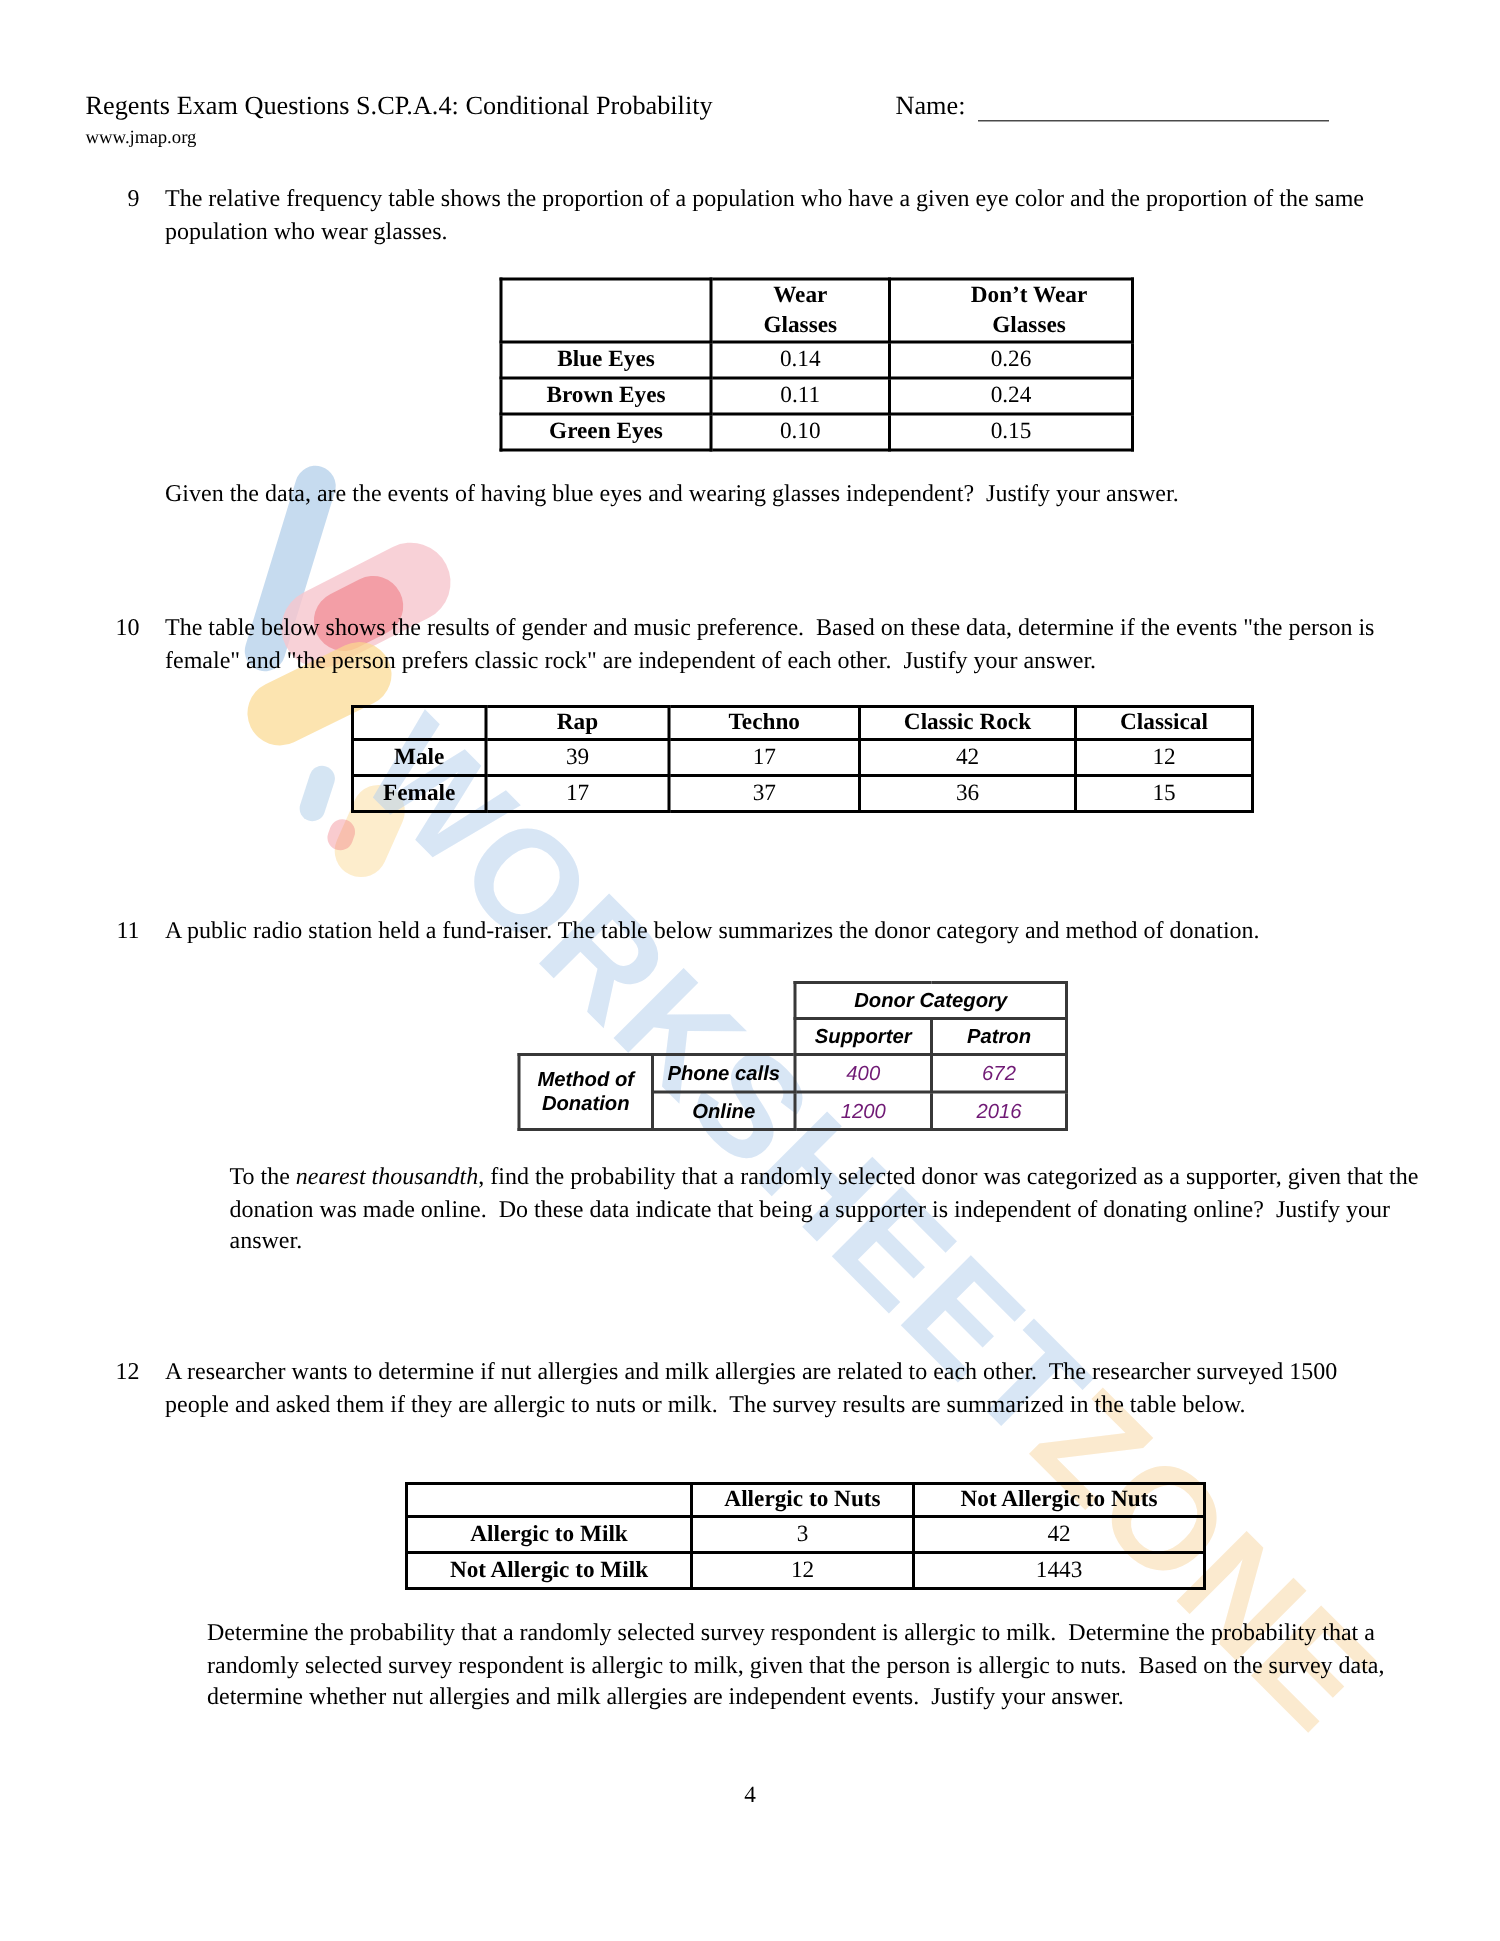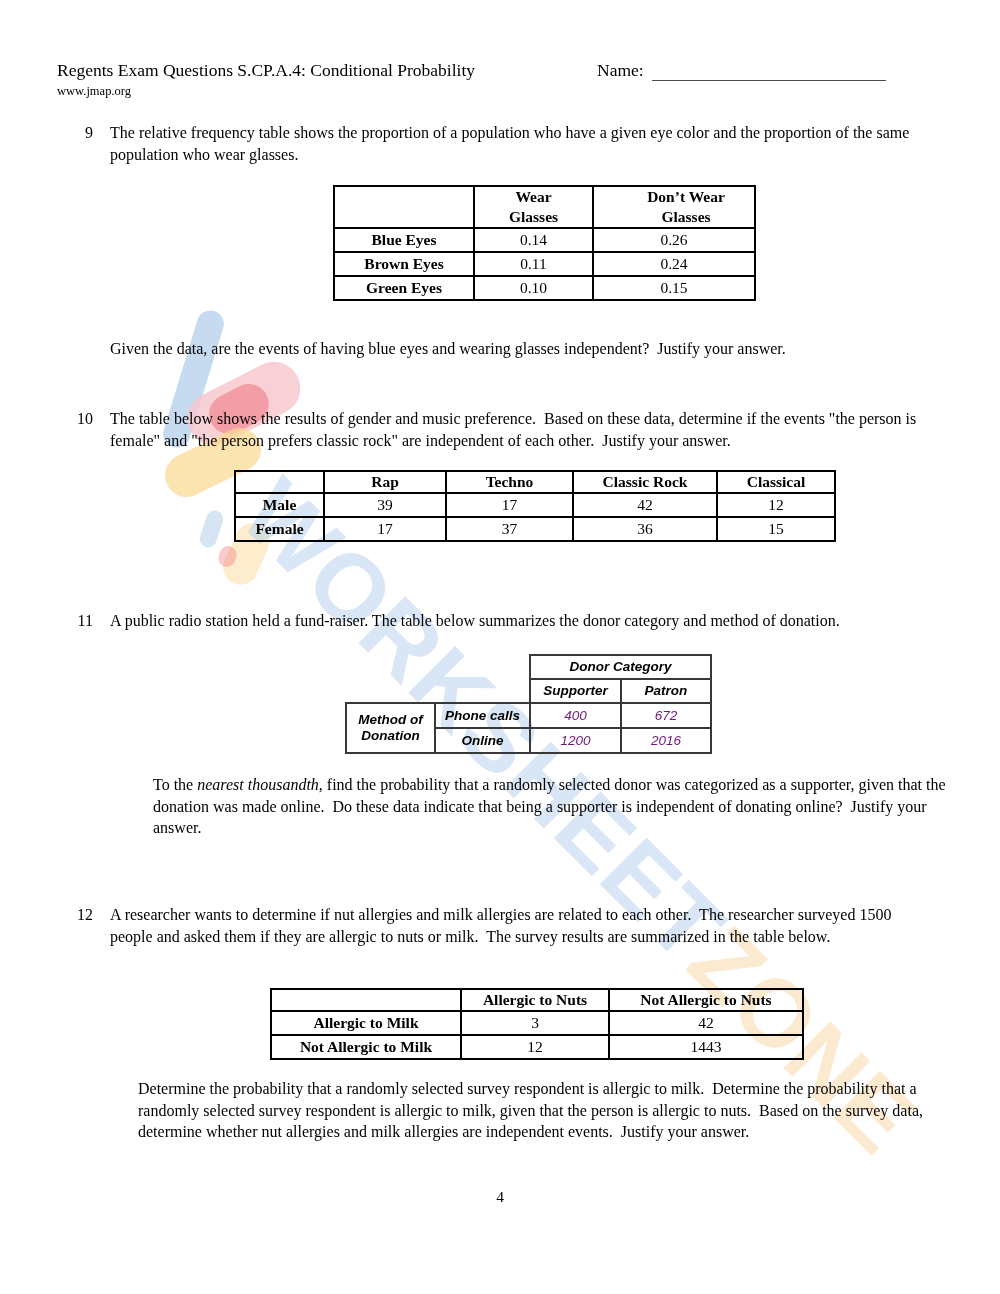--- a/index.html
+++ b/index.html
@@ -38,21 +38,21 @@
   .question { position:absolute; left:57px; display:flex; }
   .qnum  { flex:none; width:36px; text-align:right; font-size:16px; line-height:21.5px; }
   .qtext { margin-left:17px; width:820px; font-size:16px; line-height:21.5px; white-space:pre-wrap; }
   .para  { position:absolute; left:110px; width:824px; font-size:16px; line-height:21.5px; white-space:pre-wrap; }
   .ital  { font-style:italic; }
 
   #q9  { top:122px; }
   #q10 { top:408px; }
   #q11 { top:610px; }
   #q12 { top:904px; }
-  #q9-followup  { top:319px;margin-top:19px; }
+  #q9-followup  { top:319px; }
   #q11-followup { top:774px;margin-left:43px; }
   #q12-followup { top:1078px;margin-left:28px; }
 
   table.doc-table { position:absolute; border-collapse:collapse; text-align:center; font-size:15.5px; }
   table.doc-table th, table.doc-table td { border:2px solid #000; padding:0 4px; }
   table.doc-table th { font-weight:bold; white-space:pre-line; line-height:20px; }
   table.doc-table td { height:22px; line-height:20px; }
   table.doc-table th.rowlab { line-height:20px; }
 
   #eye-table { left:333px; top:185px; }

